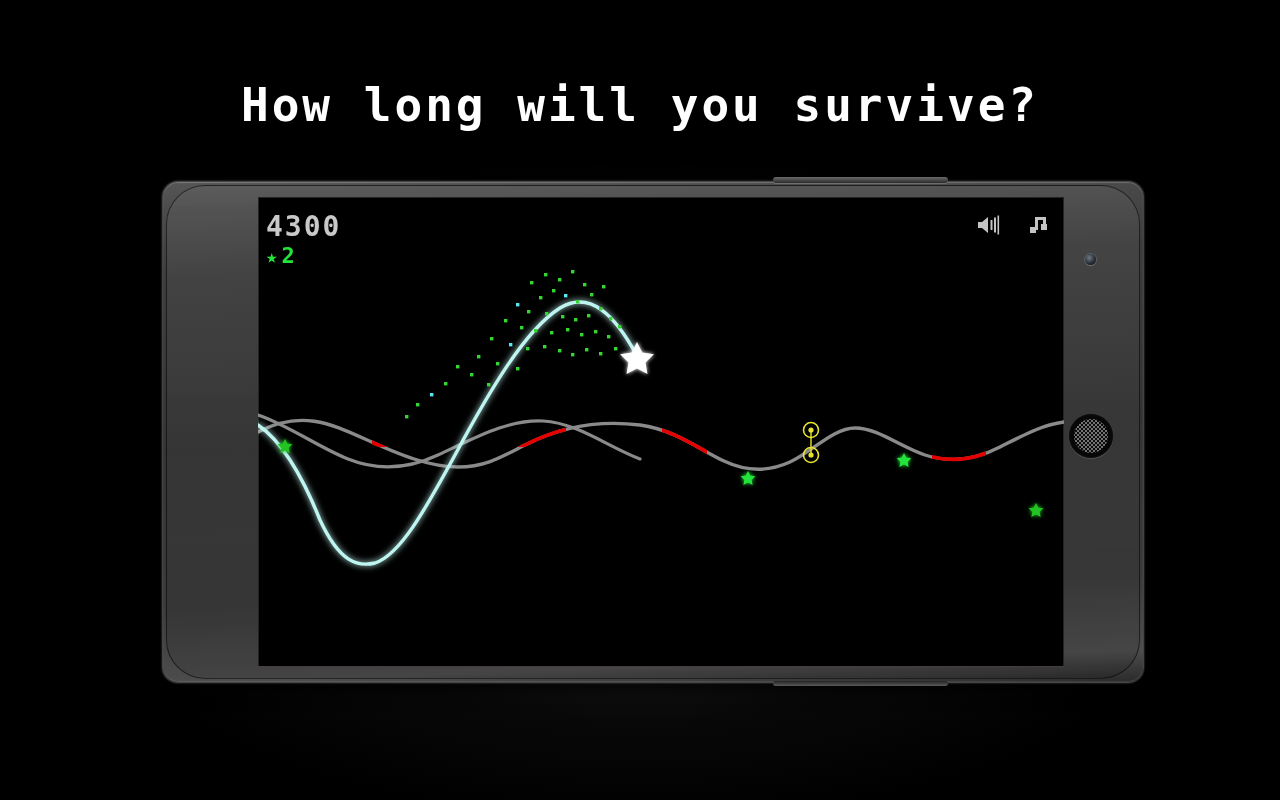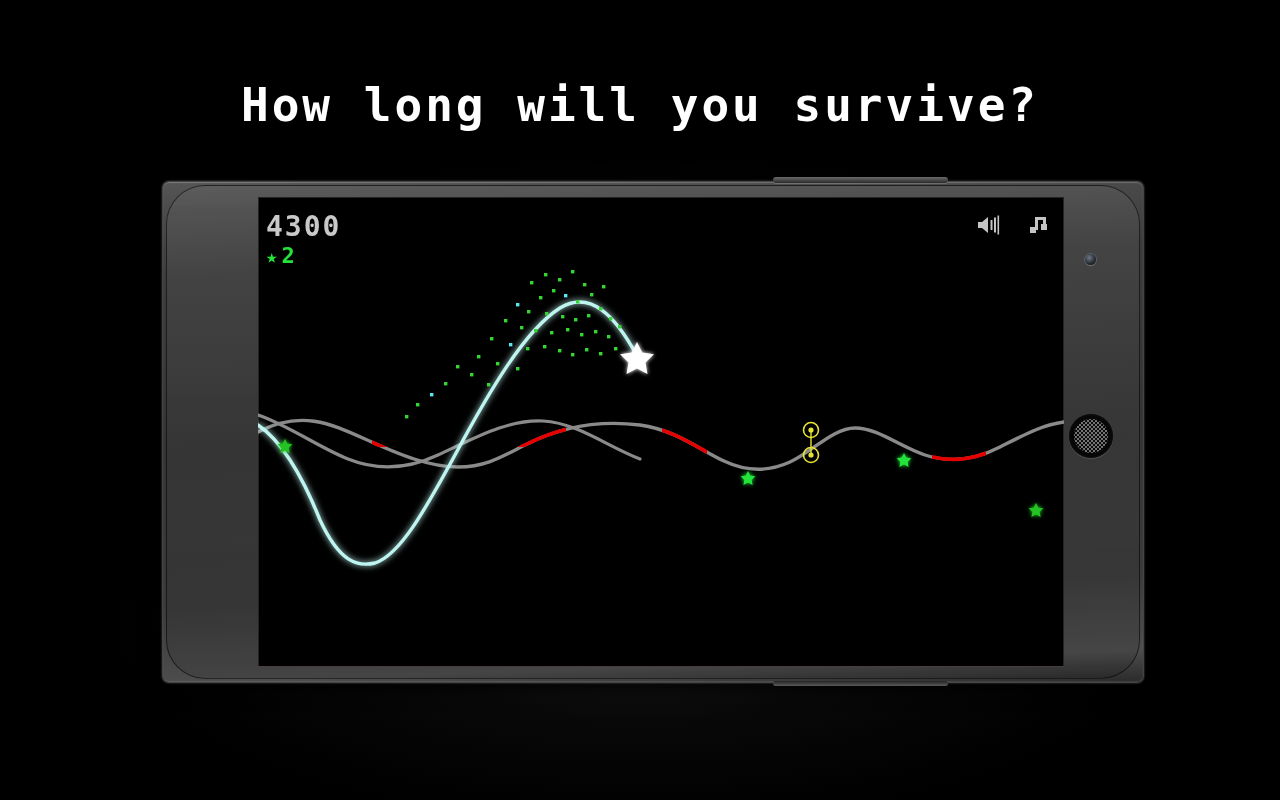--- a/index.html
+++ b/index.html
@@ -22,21 +22,21 @@
   }
   .top-glow{
     position:absolute;left:150px;top:150px;width:990px;height:120px;
     background:radial-gradient(ellipse at 50% 100%,rgba(120,120,120,.13) 0%,rgba(0,0,0,0) 70%);
     pointer-events:none;
   }
 
   
   .phone{
     position:absolute;left:163px;top:182px;width:980px;height:500px;
-    border-radius:6px;
+    border-radius:15px;
     background:linear-gradient(178deg,#565656 0%,#4a4a4a 6%,#3c3c3c 18%,#343434 50%,#3a3a3a 80%,#4d4d4d 94%,#2a2a2a 100%);
     box-shadow:0 0 2px 1px rgba(170,170,170,.55),
                0 0 18px 6px rgba(0,0,0,.9),
                inset 0 1px 1px rgba(255,255,255,.22),
                inset 0 -1px 1px rgba(255,255,255,.10);
   }
   .phone-inner-edge{
     position:absolute;left:3px;top:3px;right:3px;bottom:3px;border-radius:39px;
     border:1px solid rgba(0,0,0,.55);
     background:linear-gradient(180deg,rgba(255,255,255,.05),rgba(0,0,0,.10));

